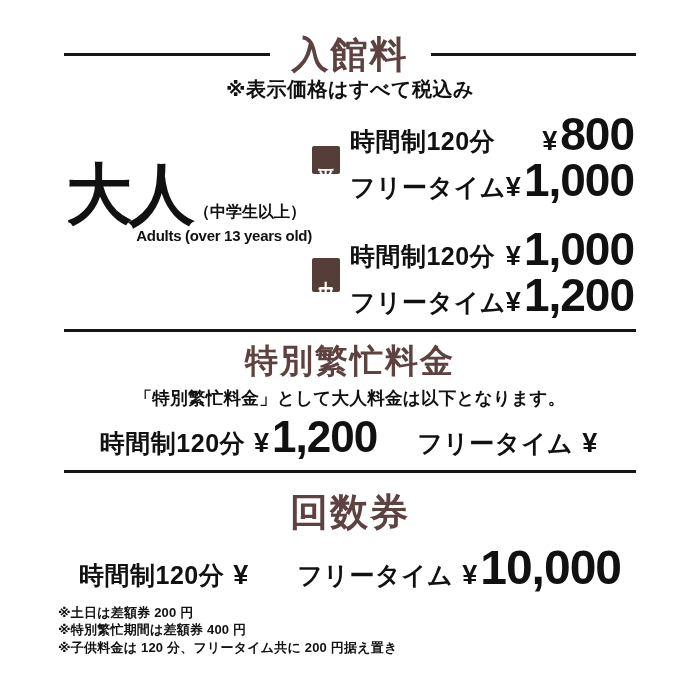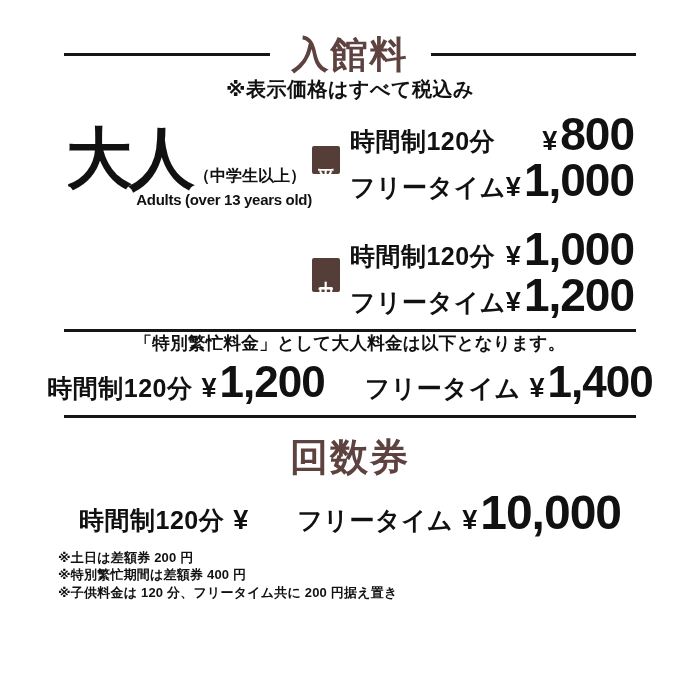--- a/index.html
+++ b/index.html
@@ -10,21 +10,21 @@
   }
   
   .sec-header{display:flex;align-items:center;gap:22px;margin:0 64px;}
   .rule-side{flex:1;height:0;border-top:3px solid #161616;}
   .brown-title{margin:0;font-size:37px;line-height:1.12;color:#5d4240;letter-spacing:2px;white-space:nowrap;}
   .tax-note{text-align:center;font-size:20px;letter-spacing:.5px;margin-top:1px;}
 
   
   .admission-body{display:flex;margin:12px 66px 0 66px;}
   .adult-block{width:252px;padding-top:12px;}
-  .adult-main{display:flex;align-items:baseline;}
+  .adult-main{display:flex;align-items:baseline;margin-top:36px;}
   .adult-kanji{font-size:66px;line-height:.95;letter-spacing:-3px;}
   .adult-sub{font-size:16px;margin-left:2px;white-space:nowrap;}
   .adult-en{font-size:15px;margin-top:1px;letter-spacing:-.3px;white-space:nowrap;text-align:right;}
 
   .price-groups{flex:1;display:flex;flex-direction:column;gap:26px;}
   .group{display:flex;align-items:center;gap:10px;}
   .badge{
     background:#553e37;color:#ffffff;border-radius:2px;
     writing-mode:vertical-rl;text-orientation:upright;
     font-size:18px;letter-spacing:6px;line-height:1;padding:8px 5px;
@@ -118,34 +118,34 @@
             </div>
           </div>
         </div>
       </div>
     </div>
   </section>
 
   <hr class="hr">
 
   <section class="busy">
+    <h2 class="center-title">特別繁忙料金</h2>
     <div class="busy-note">「特別繁忙料金」として大人料金は以下となります。</div>
     <div class="inline-prices">
       <span class="pair">
         <span class="plabel">時間制120分</span>
         <span class="pvalue">
           <span class="yen">¥</span>
           <span class="amount">1,200</span>
         </span>
       </span>
       <span class="pair">
         <span class="plabel">フリータイム</span>
         <span class="pvalue">
           <span class="yen">¥</span>
-          <span class="amount">1,400</span>
         </span>
       </span>
     </div>
   </section>
 
   <hr class="hr">
 
   <section class="coupon">
     <h2 class="center-title coupon-title">回数券</h2>
     <div class="inline-prices">

